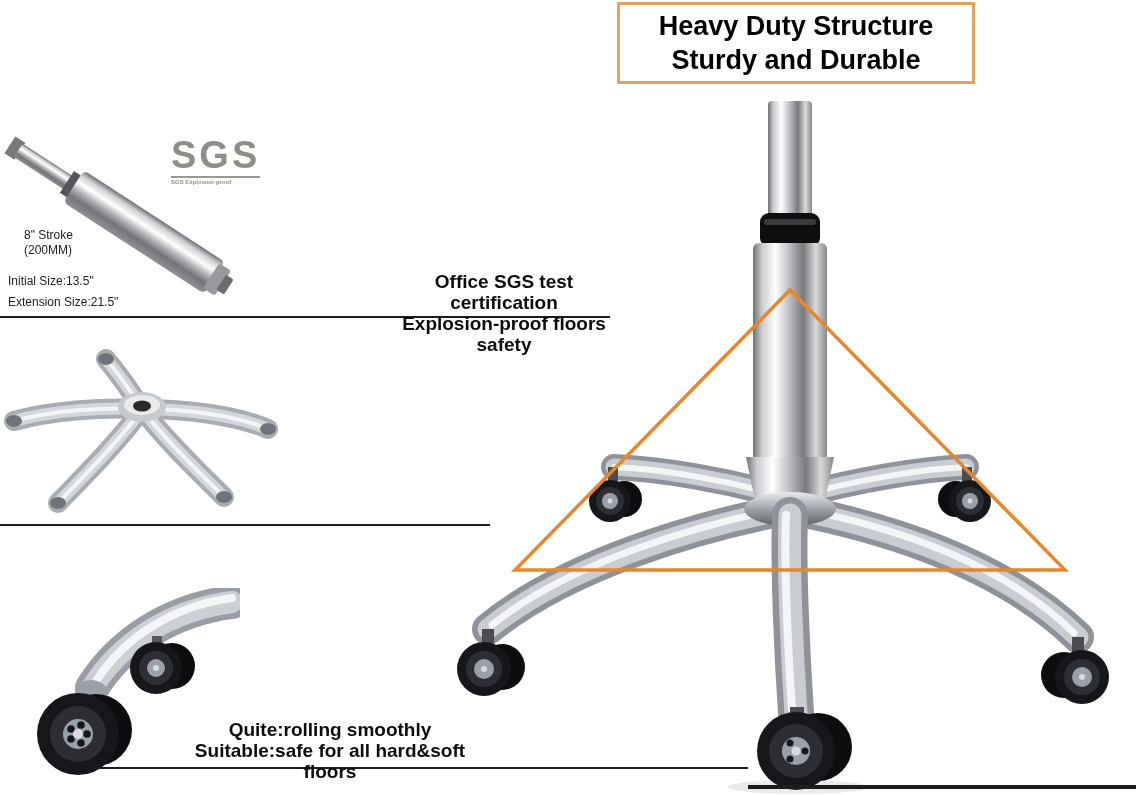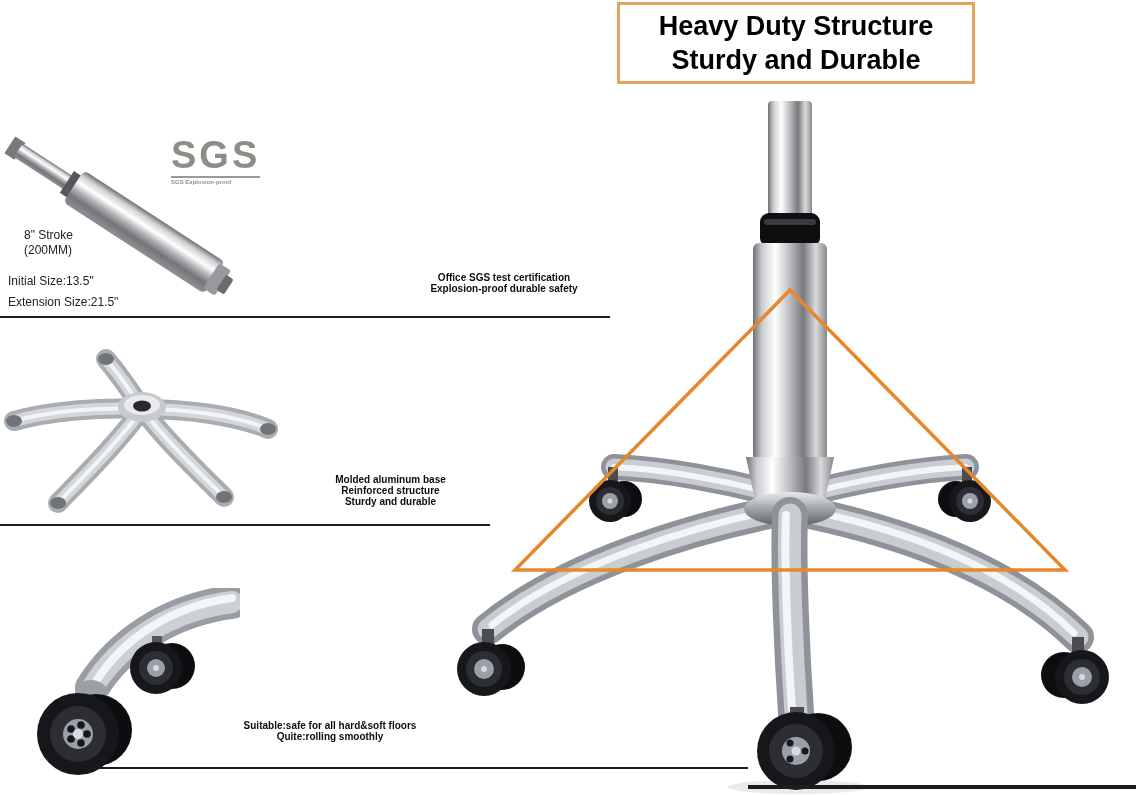--- a/index.html
+++ b/index.html
@@ -9,21 +9,21 @@
   }
   .abs{position:absolute;}
   .title-box{
     left:617px;top:2px;width:352px;z-index:5;
     border:3px solid #e2a35c;background:#fff;
     text-align:center;font-weight:bold;font-size:27px;line-height:34px;
     padding:4px 0;color:#000;
   }
   .callout{
     position:absolute;text-align:center;font-weight:bold;
-    font-size:10px;line-height:1.1;color:#0d0d0d;z-index:4;
+    font-size:19px;line-height:1.1;color:#0d0d0d;z-index:4;
   }
   .divider{position:absolute;height:2px;background:#1c1c1c;z-index:3;}
   .small-label{position:absolute;font-size:12px;color:#222;line-height:1.25;z-index:4;}
   .sgs{
     position:absolute;left:163px;top:136px;z-index:4;
     font-weight:bold;font-size:38px;letter-spacing:3px;color:#8e8e88;line-height:1;margin-left:8px;
   }
   .sgs-caption{
     font-size:6px;letter-spacing:0;color:#8e8e88;font-weight:bold;
     border-top:2px solid #9a9a94;margin-top:2px;padding-top:1px;text-align:left;
@@ -235,32 +235,27 @@
       <circle cx="81" cy="155" r="3.8" fill="#17181c"></circle>
       <circle cx="71" cy="151" r="3.8" fill="#17181c"></circle>
       <circle cx="71" cy="141" r="3.8" fill="#17181c"></circle>
       <circle cx="81" cy="137" r="3.8" fill="#17181c"></circle>
       <circle cx="78" cy="146" r="5" fill="#d7dade"></circle>
     </g>
   </svg>
 
   <div class="callout" style="left:388px;top:272px;width:232px;">
     <div>Office SGS test certification</div>
-    <div>Explosion-proof durable safety</div>
-  </div>
-
-  <div class="callout" style="left:288px;top:474px;width:205px;">
-    <div>Molded aluminum base</div>
-    <div>Reinforced structure</div>
-    <div>Sturdy and durable</div>
-  </div>
+    <div>Explosion-proof floors safety</div>
+  </div>
+
 
   <div class="callout" style="left:185px;top:720px;width:290px;">
+    <div>Quite:rolling smoothly</div>
     <div>Suitable:safe for all hard&amp;soft floors</div>
-    <div>Quite:rolling smoothly</div>
   </div>
 
   <div class="divider" style="left:0;top:316px;width:610px;"></div>
   <div class="divider" style="left:0;top:524px;width:490px;"></div>
   <div class="divider" style="left:92px;top:767px;width:656px;"></div>
   <div class="divider" style="left:748px;top:785px;width:388px;height:4px;"></div>
 
 </div>
 
 </body></html>

